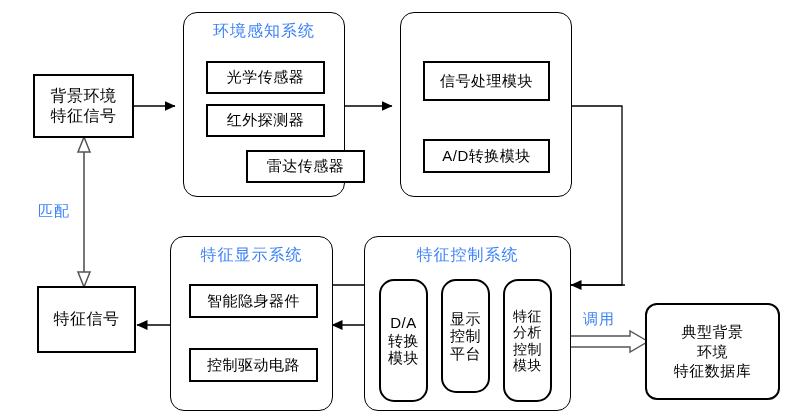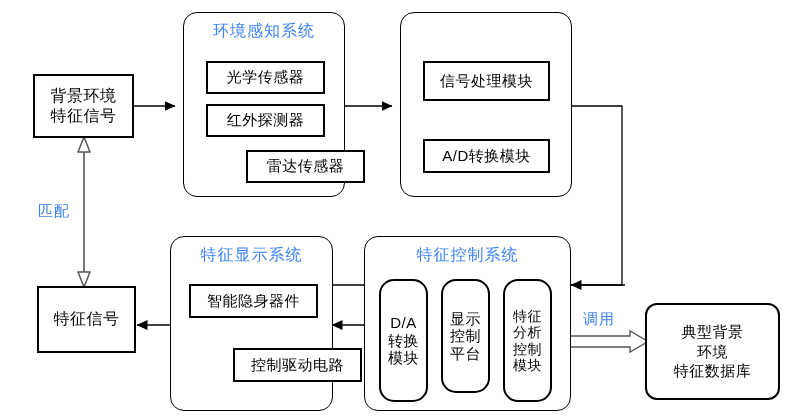--- a/index.html
+++ b/index.html
@@ -158,21 +158,21 @@
   </div>
 
   <div class="node group-node" style="left:400px; top:12px; width:172px; height:185px;">
     <div class="module-box" style="left:22px; top:48px; width:127px; height:40px;font-family:Liberation Mono, monospace;">信号处理模块</div>
     <div class="module-box" style="left:22px; top:126px; width:127px; height:34px;">A/D转换模块</div>
   </div>
 
   <div class="node group-node" style="left:170px; top:236px; width:163px; height:175px;">
     <div class="group-title">特征显示系统</div>
     <div class="module-box" style="left:18px; top:47px; width:129px; height:34px;">智能隐身器件</div>
-    <div class="module-box" style="left:18px; top:111px; width:129px; height:34px;margin-left:44px;">控制驱动电路</div>
+    <div class="module-box" style="left:18px; top:111px; width:129px; height:34px;">控制驱动电路</div>
   </div>
 
   <div class="node group-node" style="left:364px; top:236px; width:207px; height:175px;">
     <div class="group-title">特征控制系统</div>
 
     <div class="module-box vertical" style="left:14px; top:42px; width:49px; height:123px;">
       <span class="vline">D/A</span>
       <span class="vline">转换</span>
       <span class="vline">模块</span>
     </div>

